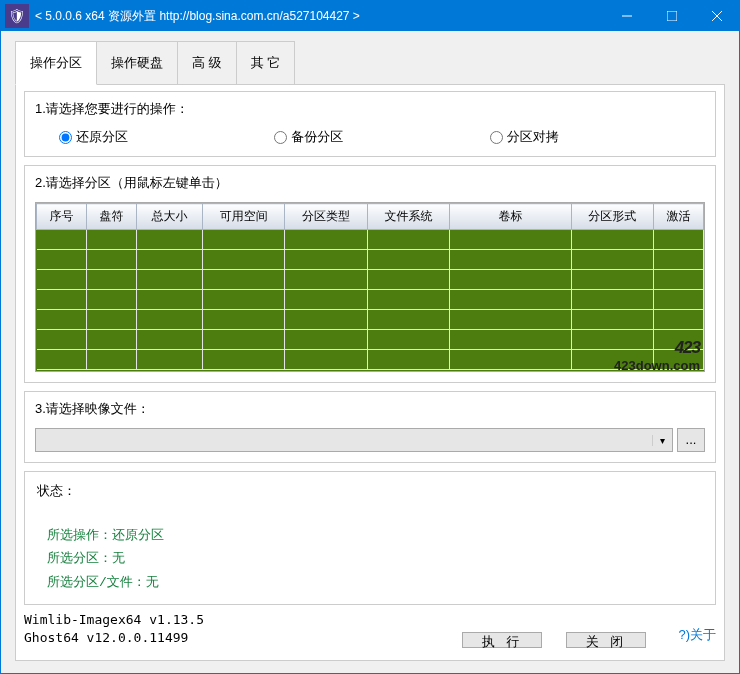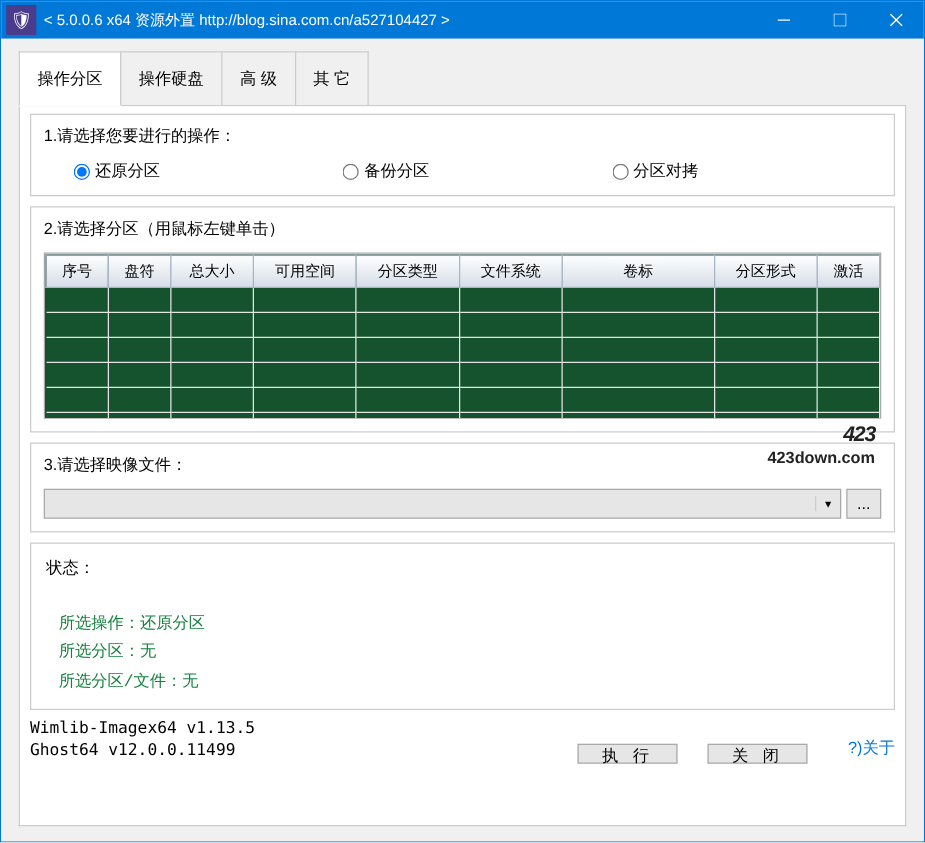--- a/index.html
+++ b/index.html
@@ -21,21 +21,21 @@
     
     .tab-panel { border: 1px solid #ccc; border-top: none; background: #fff; padding: 6px 8px 0; flex: 1; display: flex; flex-direction: column; }
     
     .groupbox { border: 1px solid #ccc; margin-bottom: 8px; padding: 8px 10px 10px; }
     .group-label { font-size: 13px; margin-bottom: 10px; }
     
     .radio-row { display: flex; padding-left: 24px; }
     .radio-item { flex: 1; display: flex; align-items: center; gap: 4px; }
     .radio-item input { margin: 0; }
     
-    .table-wrap { border: 1px solid #aaa; height: 133px; overflow: auto; background: #14532d; }
+    .table-wrap { border: 1px solid #aaa; height: 170px; overflow: auto; background: #4d7c0f; }
     .gridtable { width: 100%; border-collapse: collapse; font-size: 12px; }
     .gridtable th { background: linear-gradient(#fdfefe, #d6dde8); border: 1px solid #a9b4c5; padding: 4px 6px; font-weight: normal; text-align: center; }
     .gridtable td { border-right: 1px solid #e4e4e4; border-bottom: 1px solid #e4e4e4; height: 20px; }
     
     .filesel-row { display: flex; gap: 4px; align-items: center; }
     .combo { flex: 1; height: 24px; border: 1px solid #aaa; background: #e6e6e6; display: flex; align-items: center; }
     .combo-text { flex: 1; padding: 0 6px; }
     .combo-arrow { width: 20px; text-align: center; border-left: 1px solid #ccc; font-size: 10px; }
     .browse-btn { width: 28px; height: 24px; border: 1px solid #aaa; background: #e6e6e6; text-align: center; line-height: 22px; cursor: pointer; }
     

